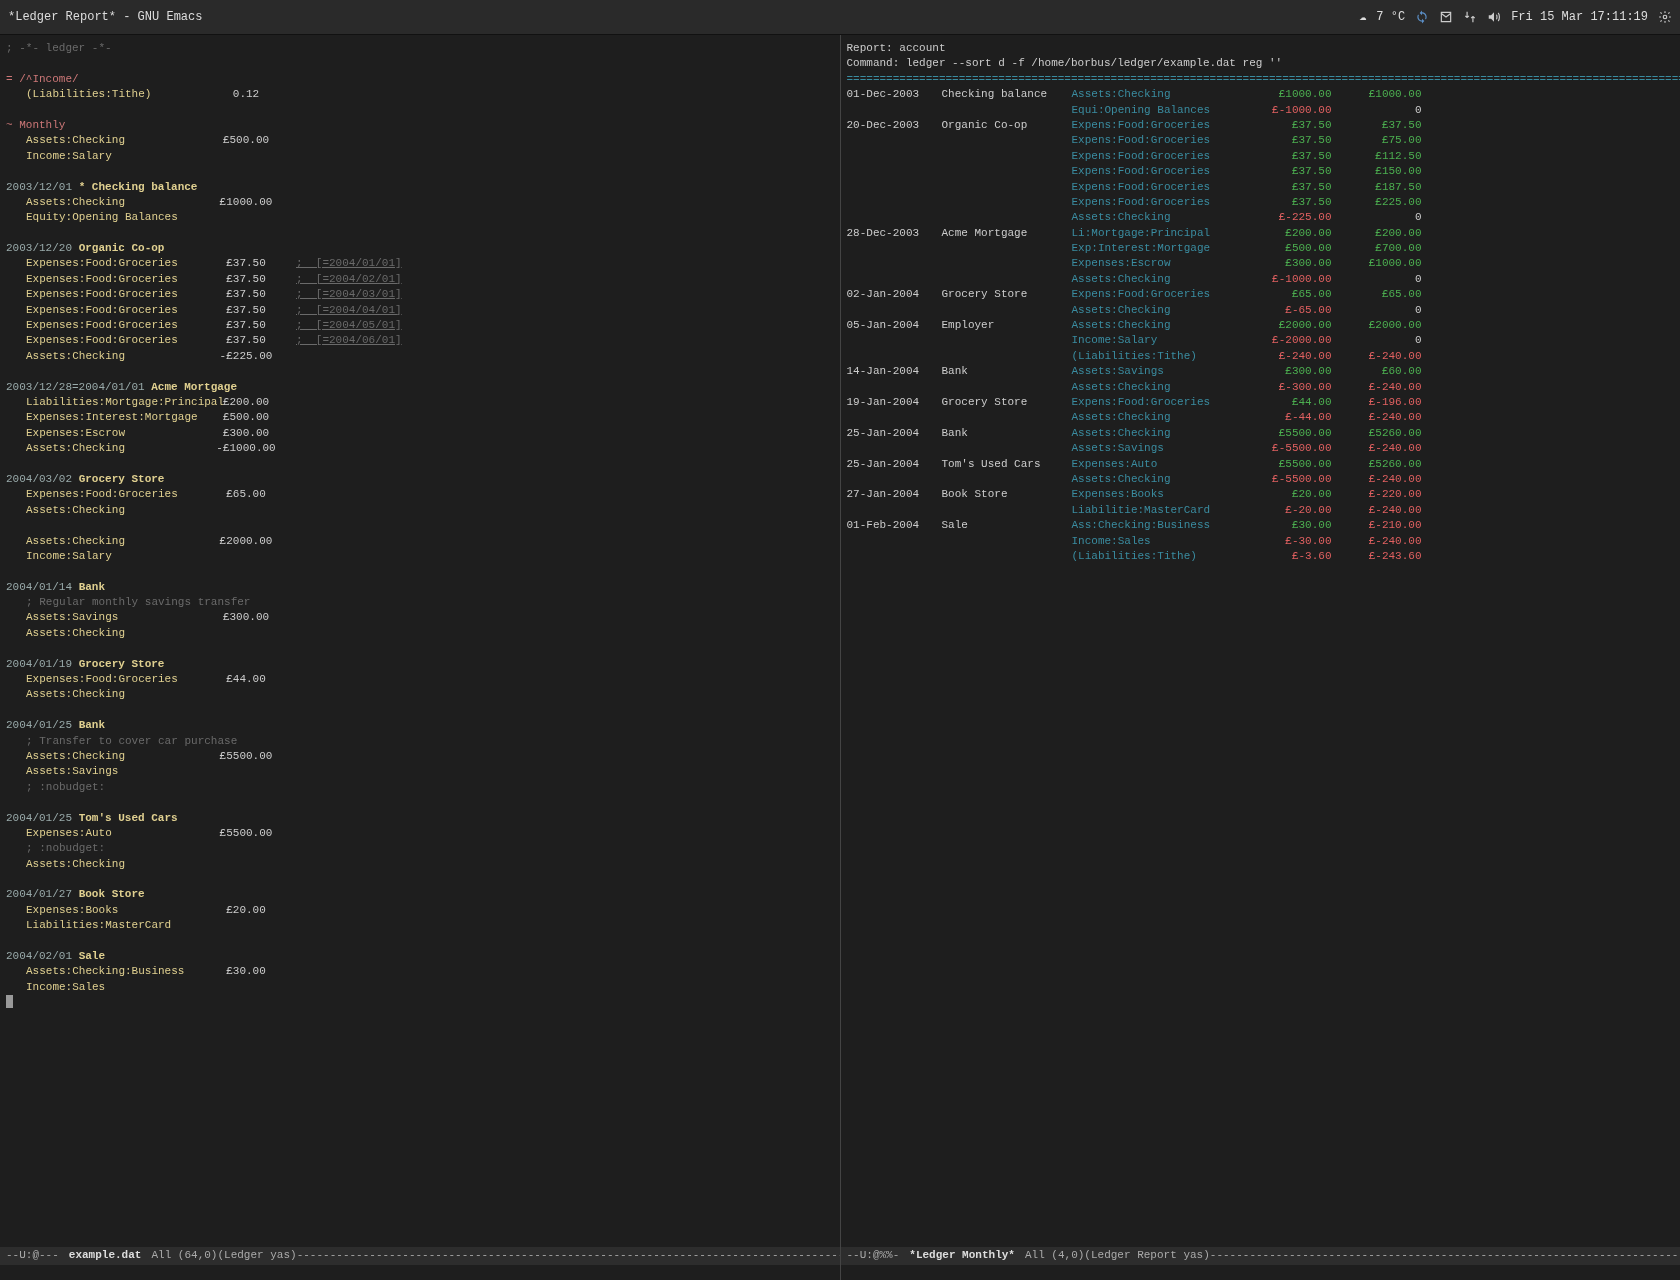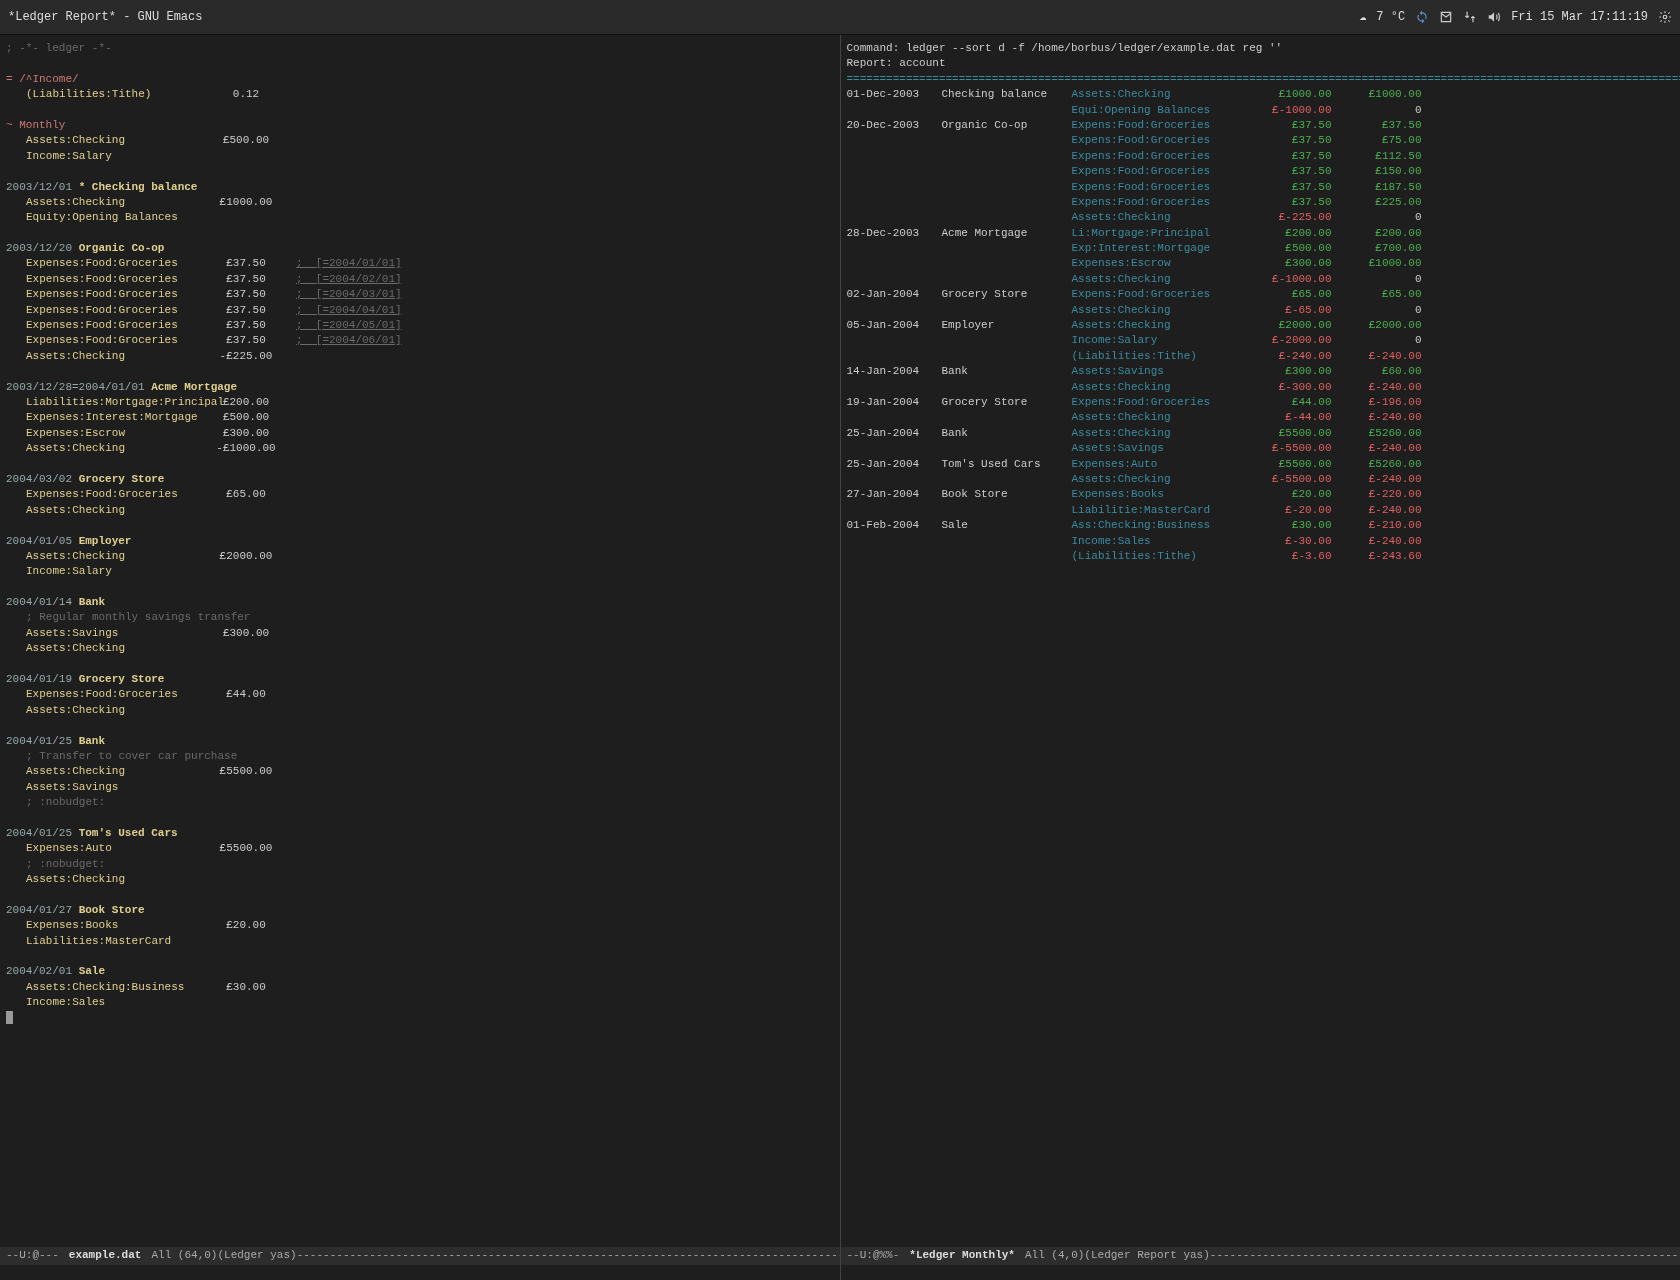--- a/index.html
+++ b/index.html
@@ -147,21 +147,20 @@
         <div class="row"><span class="tx-header"><span class="date">2003/12/28=2004/01/01</span> <span class="payee">Acme Mortgage</span></span></div>
         <div class="row"><span class="entry-line"><span class="acct-col acct">Liabilities:Mortgage:Principal</span><span class="amt-col amount">£200.00</span><span class="note-col"></span></span></div>
         <div class="row"><span class="entry-line"><span class="acct-col acct">Expenses:Interest:Mortgage</span><span class="amt-col amount">£500.00</span><span class="note-col"></span></span></div>
         <div class="row"><span class="entry-line"><span class="acct-col acct">Expenses:Escrow</span><span class="amt-col amount">£300.00</span><span class="note-col"></span></span></div>
         <div class="row"><span class="entry-line"><span class="acct-col acct">Assets:Checking</span><span class="amt-col amount">-£1000.00</span><span class="note-col"></span></span></div>
         <div class="row">&nbsp;</div>
         <div class="row"><span class="tx-header"><span class="date">2004/03/02</span> <span class="payee">Grocery Store</span></span></div>
         <div class="row"><span class="entry-line"><span class="acct-col acct">Expenses:Food:Groceries</span><span class="amt-col amount">£65.00</span><span class="note-col"></span></span></div>
         <div class="row"><span class="entry-line"><span class="acct-col acct">Assets:Checking</span><span class="amt-col amount"></span><span class="note-col"></span></span></div>
         <div class="row">&nbsp;</div>
-        <div class="row"><span class="tx-header"><span class="date">2004/01/05</span> <span class="payee">Employer</span></span></div>
         <div class="row"><span class="entry-line"><span class="acct-col acct">Assets:Checking</span><span class="amt-col amount">£2000.00</span><span class="note-col"></span></span></div>
         <div class="row"><span class="entry-line"><span class="acct-col acct">Income:Salary</span><span class="amt-col amount"></span><span class="note-col"></span></span></div>
         <div class="row">&nbsp;</div>
         <div class="row"><span class="tx-header"><span class="date">2004/01/14</span> <span class="payee">Bank</span></span></div>
         <div class="row"><span style="padding-left:20px" class="comment">; Regular monthly savings transfer</span></div>
         <div class="row"><span class="entry-line"><span class="acct-col acct">Assets:Savings</span><span class="amt-col amount">£300.00</span><span class="note-col"></span></span></div>
         <div class="row"><span class="entry-line"><span class="acct-col acct">Assets:Checking</span><span class="amt-col amount"></span><span class="note-col"></span></span></div>
         <div class="row">&nbsp;</div>
         <div class="row"><span class="tx-header"><span class="date">2004/01/19</span> <span class="payee">Grocery Store</span></span></div>
         <div class="row"><span class="entry-line"><span class="acct-col acct">Expenses:Food:Groceries</span><span class="amt-col amount">£44.00</span><span class="note-col"></span></span></div>
@@ -191,22 +190,22 @@
       <span>--U:@---</span>
       <b>example.dat</b>
       <span>All (64,0)</span>
       <span style="width:20px"></span>
       <span>(Ledger yas)</span>
       <span>----------------------------------------------------------------------------------------------------</span>
     </div>
   </div>
 
   <div class="pane">
+    <div class="report-header">Report: account</div>
     <div class="report-header">Command: ledger --sort d -f /home/borbus/ledger/example.dat reg ''</div>
-    <div class="report-header">Report: account</div>
     <div class="hr-line">===============================================================================================================================</div>
     <div id="right-content">
         <div class="rep-row">
           <span class="rep-date">01-Dec-2003</span>
           <span class="rep-payee">Checking balance</span>
           <span class="rep-acct">Assets:Checking</span>
           <span class="rep-amt pos">£1000.00</span>
           <span class="rep-bal pos">£1000.00</span>
         </div>
         <div class="rep-row">

